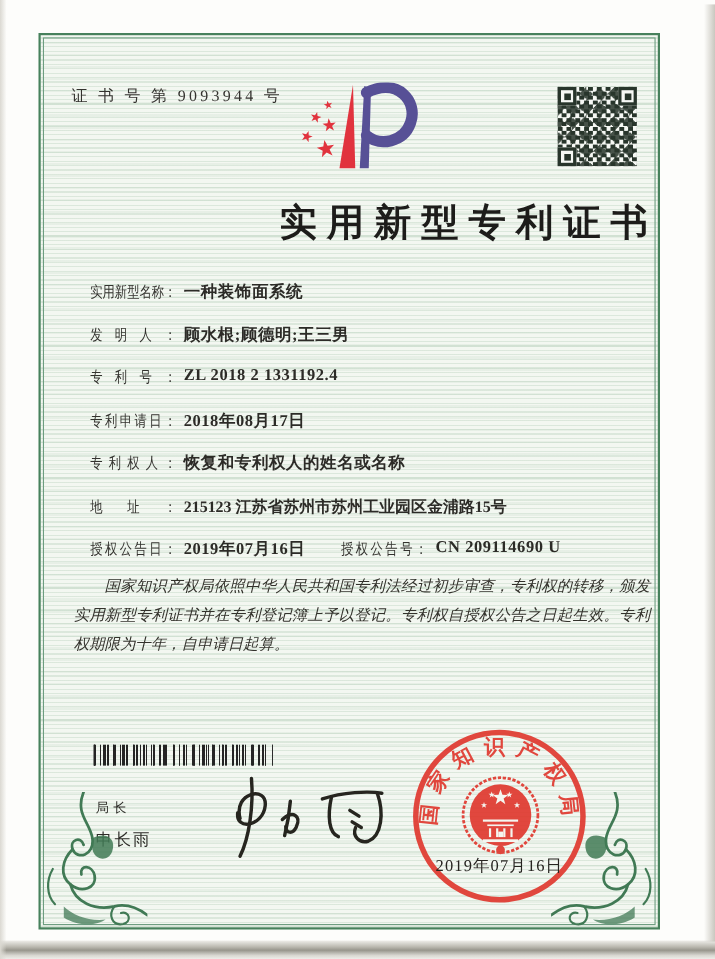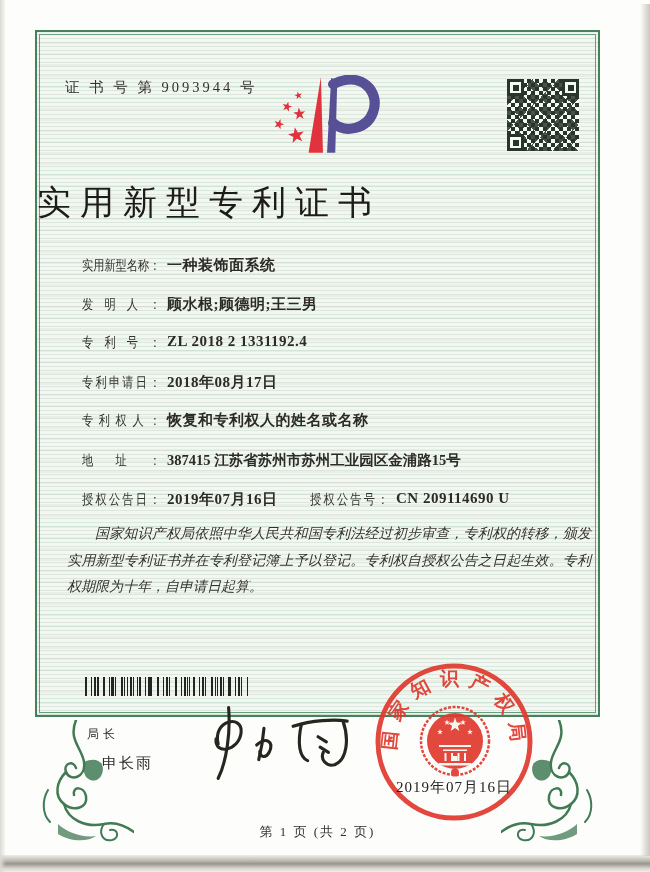--- a/index.html
+++ b/index.html
@@ -8,40 +8,40 @@
 
   
   .edge-bottom{position:absolute;left:0;right:0;top:855px;height:17px;
     background:linear-gradient(180deg,#efeeea,#b9b7ae 35%,#97958c 52%,#d9d8d2 80%,#efeeea);}
   .edge-right{position:absolute;top:4px;right:0;width:10px;height:852px;
     background:linear-gradient(90deg,rgba(170,168,160,0),#c9c7bf);}
   .edge-left{position:absolute;top:0;left:0;width:6px;height:100%;
     background:linear-gradient(90deg,#dbd9d2,rgba(255,255,255,0));}
 
   
-  .frame{position:absolute;left:35px;top:30px;width:565px;height:687px;box-sizing:border-box;
+  .frame{position:absolute;left:35px;top:30px;width:565px;height:815px;box-sizing:border-box;
     border:2.5px solid #47815c;background-color:#f3f7f1;
     background-image:
       repeating-linear-gradient(0deg,rgba(125,170,135,.20) 0 1px,transparent 1px 4px),
       repeating-linear-gradient(0deg,rgba(125,170,135,.10) 0 2px,transparent 2px 11px);}
   .frame::before{content:"";position:absolute;inset:2px;border:1px solid #6d9d80;pointer-events:none;}
 
   .cert-no{position:absolute;left:28px;top:46px;font-size:14.5px;letter-spacing:3px;color:#33322e;}
 
   .logo{position:absolute;left:230px;top:43px;width:116px;height:84px;}
   .qr{position:absolute;left:470px;top:47px;width:72px;height:72px;background-color:#f6f8f4;
     background-image:
       repeating-conic-gradient(#28352b 0% 25%,transparent 0% 50%),
       repeating-conic-gradient(from 45deg,rgba(40,53,43,.85) 0% 22%,transparent 0% 50%);
     background-size:8px 8px,13px 13px;}
   .qr i{position:absolute;width:17px;height:17px;border:3px solid #28352b;background:#f6f8f4;box-sizing:border-box;}
   .qr i::after{content:"";position:absolute;inset:2.5px;background:#28352b;}
   .qr .tl{left:0;top:0}.qr .tr{right:0;top:0}.qr .bl{left:0;bottom:0}
 
-  .title{position:absolute;left:0;right:0;top:148px;text-align:left;font-size:34px;font-weight:normal;
+  .title{position:absolute;left:0;right:0;top:148px;text-align:right;font-size:34px;font-weight:bold;
          letter-spacing:9px;color:#1d1c1a;white-space:nowrap;}
 
   .row{position:absolute;left:45px;height:20px;font-size:15px;white-space:nowrap;}
   .row .lab{position:absolute;left:0;top:1px;display:inline-block;width:98px;font-size:14px;
     text-align:justify;text-align-last:justify;transform:scaleX(.8);transform-origin:0 50%;color:#33322e;}
   .row .val{position:absolute;left:85px;top:0;letter-spacing:.5px;color:#2c2b27;font-weight:bold;}
   .row .lab2{left:228px;}
   .row .val2{left:314px;}
   .r1{top:224px}.r2{top:263px}.r3{top:301px}.r4{top:341px}.r5{top:379px}.r6{top:419px}.r7{top:458px}
   .r6 .val{letter-spacing:0;font-size:14.5px;}
@@ -50,21 +50,21 @@
          text-align:justify;font-style:italic;color:#33322c;}
   .paras p{margin:0;text-indent:2em;}
 
   .barcode{position:absolute;left:48px;top:645px;width:163px;height:19px;
     background-image:
       repeating-linear-gradient(90deg,#242424 0 1px,transparent 1px 6px),
       repeating-linear-gradient(90deg,#242424 0 2px,transparent 2px 9px),
       repeating-linear-gradient(90deg,#242424 0 1px,transparent 1px 13px);}
 
   .director-title{position:absolute;left:50px;top:694px;font-size:12px;letter-spacing:4px;color:#2c2b27;}
-  .director-name{position:absolute;left:50px;top:722px;font-size:15px;letter-spacing:2px;color:#2c2b27;margin-left:15px;}
+  .director-name{position:absolute;left:50px;top:722px;font-size:15px;letter-spacing:2px;color:#2c2b27;}
   .signature{position:absolute;left:150px;top:663px;width:182px;height:98px;}
 
   .seal{position:absolute;left:332px;top:625px;width:170px;height:170px;opacity:.92;}
   .seal-date{position:absolute;left:337px;top:746px;width:160px;text-align:center;font-size:15px;
              letter-spacing:1px;color:#262420;}
 
   .footer{position:absolute;left:0;right:0;top:791px;text-align:center;font-size:13px;letter-spacing:2px;color:#33322e;}
 
   .flourish{position:absolute;width:96px;height:126px;top:688px;}
   .fl-left{left:1px;}
@@ -118,21 +118,21 @@
     <div class="row r4">
       <span class="lab">专利申请日：</span>
       <span class="val">2018年08月17日</span>
     </div>
     <div class="row r5">
       <span class="lab">专利权人：</span>
       <span class="val">恢复和专利权人的姓名或名称</span>
     </div>
     <div class="row r6">
       <span class="lab">地址：</span>
-      <span class="val">387415 江苏省苏州市苏州工业园区金浦路15号</span>
+      <span class="val">215123 江苏省苏州市苏州工业园区金浦路15号</span>
     </div>
     <div class="row r7">
       <span class="lab">授权公告日：</span>
       <span class="val">2019年07月16日</span>
       <span class="lab lab2">授权公告号：</span>
       <span class="val val2">CN 209114690 U</span>
     </div>
 
     <div class="paras">
       <p>国家知识产权局依照中华人民共和国专利法经过初步审查，专利权的转移，颁发实用新型专利证书并在专利登记簿上予以登记。专利权自授权公告之日起生效。专利权期限为十年，自申请日起算。</p>
@@ -179,21 +179,20 @@
           <rect x="88.5" y="96" width="2" height="8"></rect>
           <rect x="95" y="96" width="2" height="8"></rect>
           <rect x="84" y="99" width="4.5" height="5"></rect>
           <rect x="70" y="106" width="32" height="2.5"></rect>
         </g>
         <circle cx="86" cy="115.5" r="4" fill="#e0392f"></circle>
       </g>
     </svg>
     <div class="seal-date">2019年07月16日</div>
 
-    <div class="footer">第 1 页 (共 2 页)</div>
 
     <svg class="flourish fl-left" viewBox="0 0 96 126">
       <g fill="none" stroke="#417a55" stroke-width="2.5" stroke-linecap="round">
         <path d="M38,0 C30,20 44,28 46,42 C48,58 32,62 28,52 C25,43 36,40 38,48"></path>
         <path d="M28,52 C18,62 16,76 26,84 C36,92 50,88 48,76 C46,66 34,66 36,75"></path>
         <path d="M26,84 C30,100 48,108 66,104 C78,101 88,106 96,112"></path>
         <path d="M66,104 C60,112 64,122 74,120 C82,118 80,108 72,110" stroke-width="2"></path>
         <path d="M10,70 C4,80 4,94 12,102" stroke-width="2"></path>
       </g>
       <path d="M46,42 C58,36 68,42 64,54 C60,64 48,62 46,52 Z" fill="rgba(65,122,85,.85)"></path>

